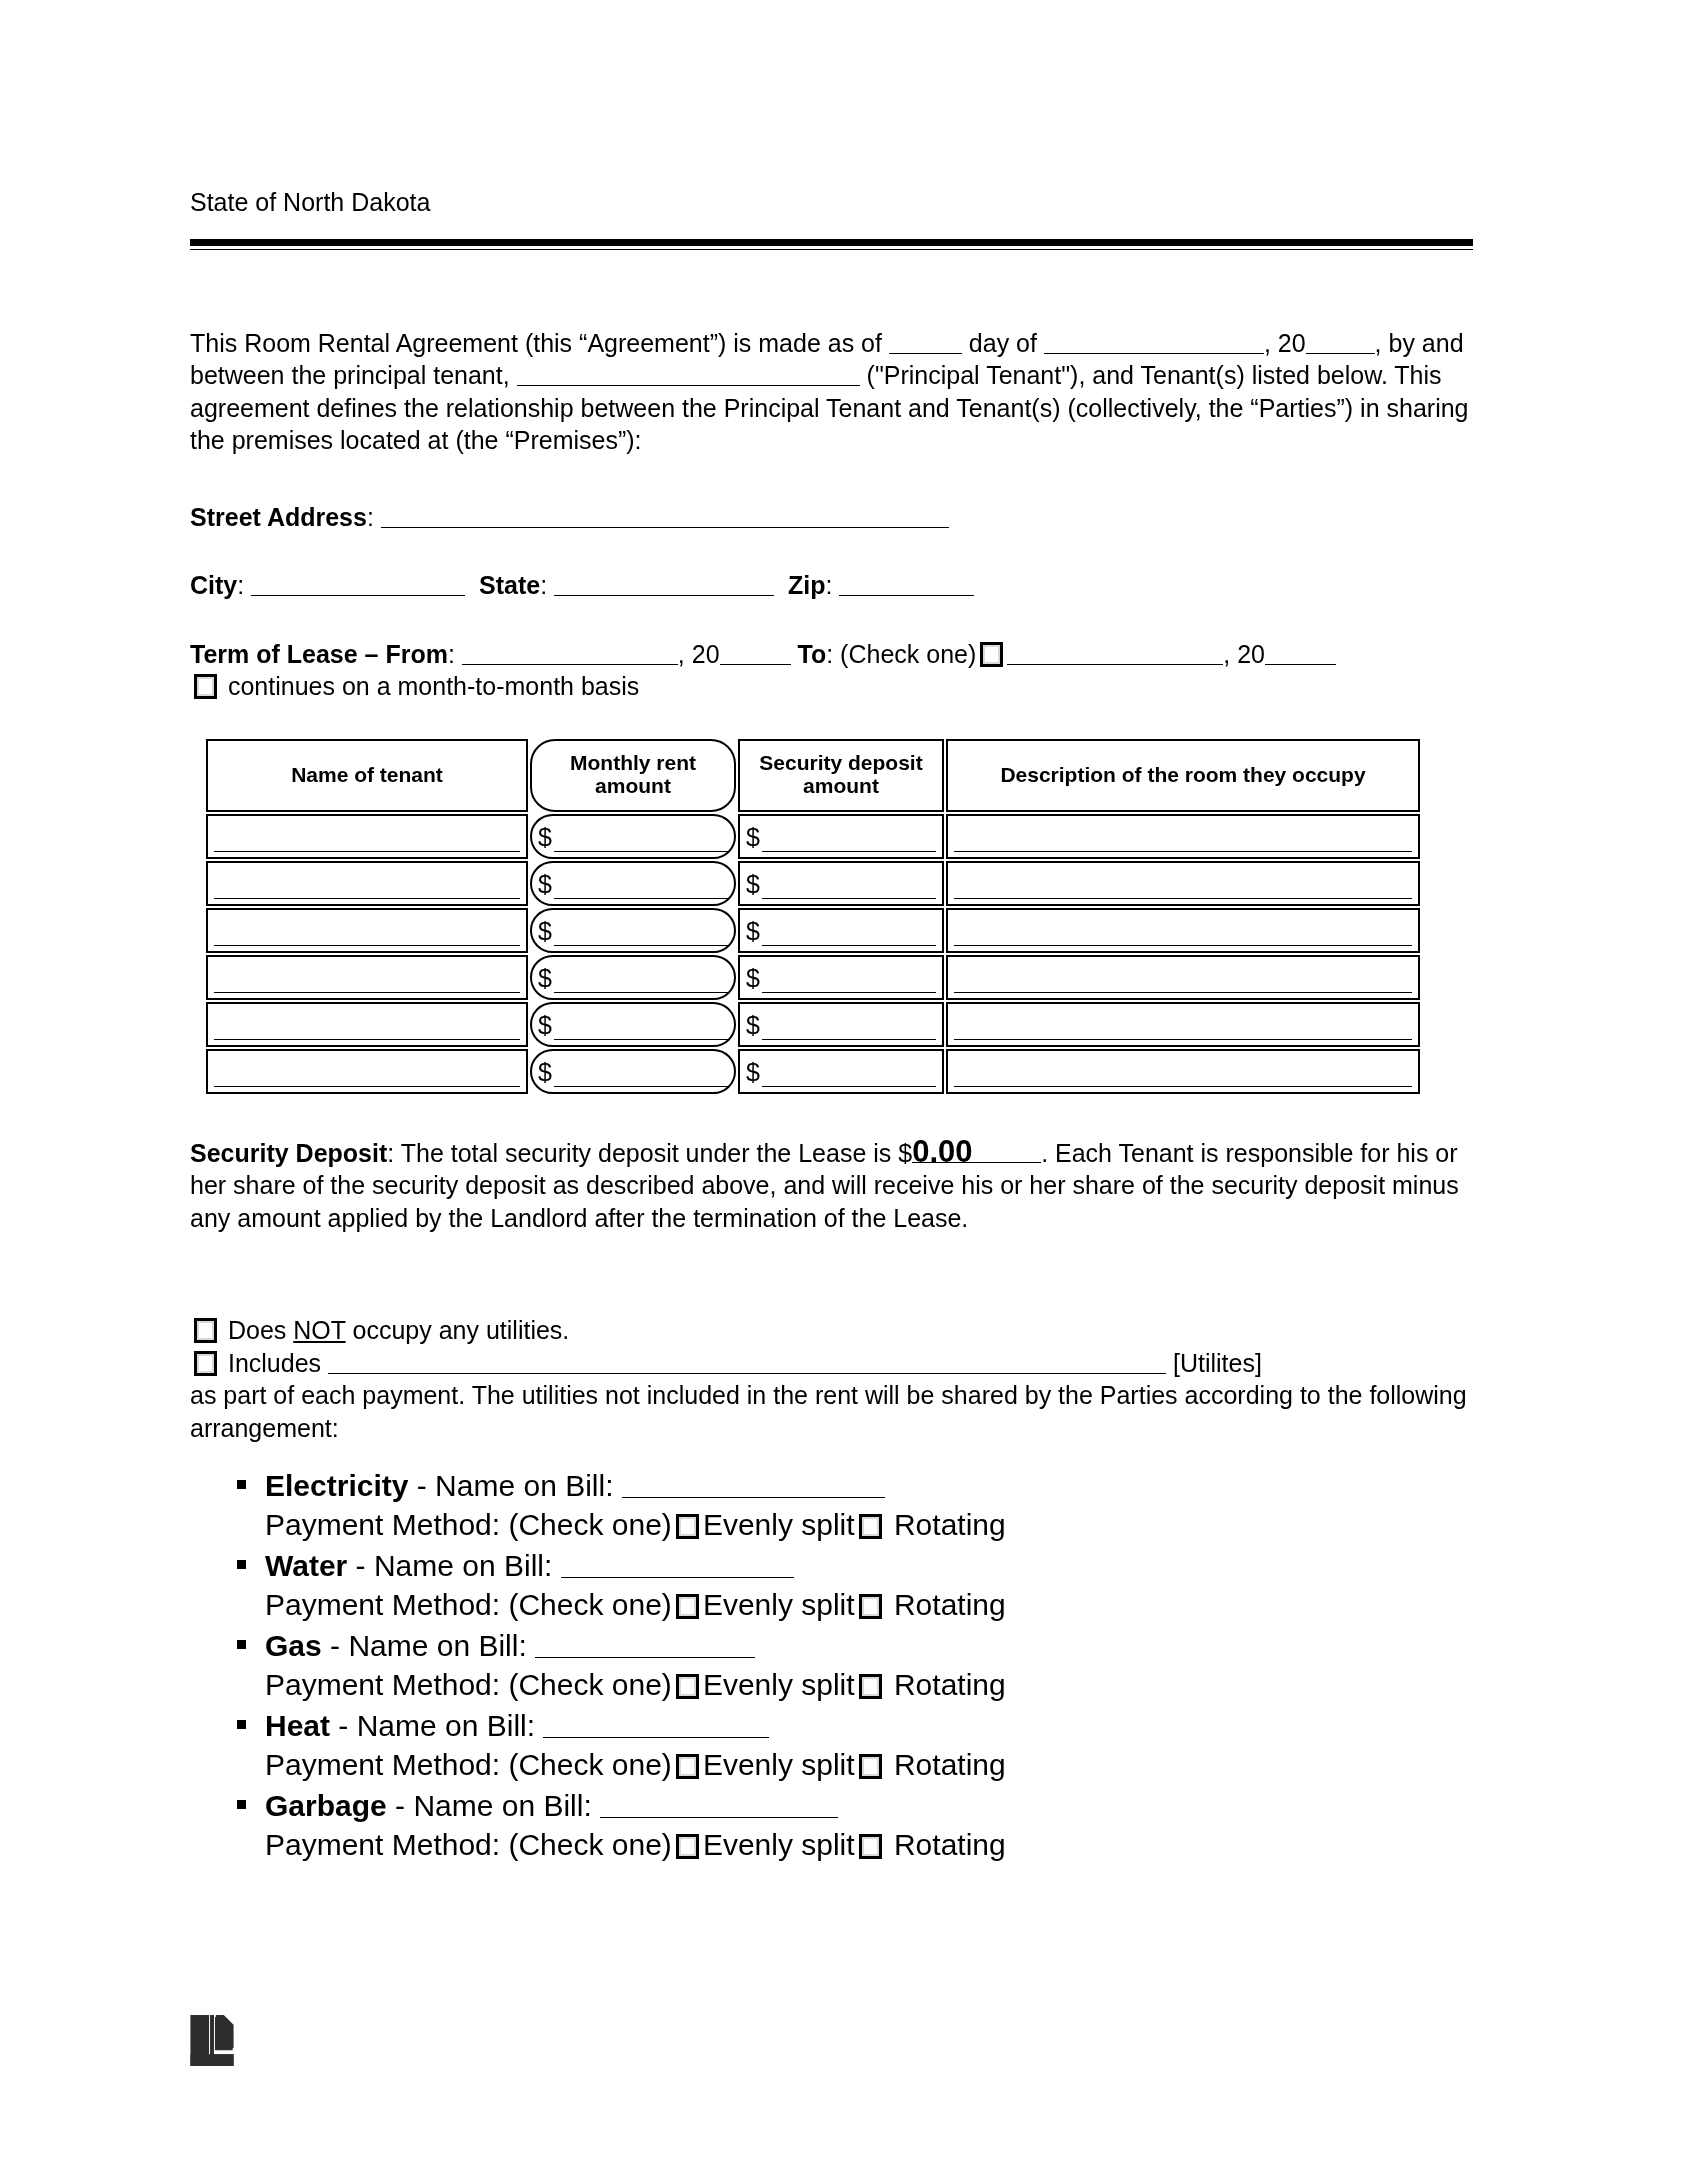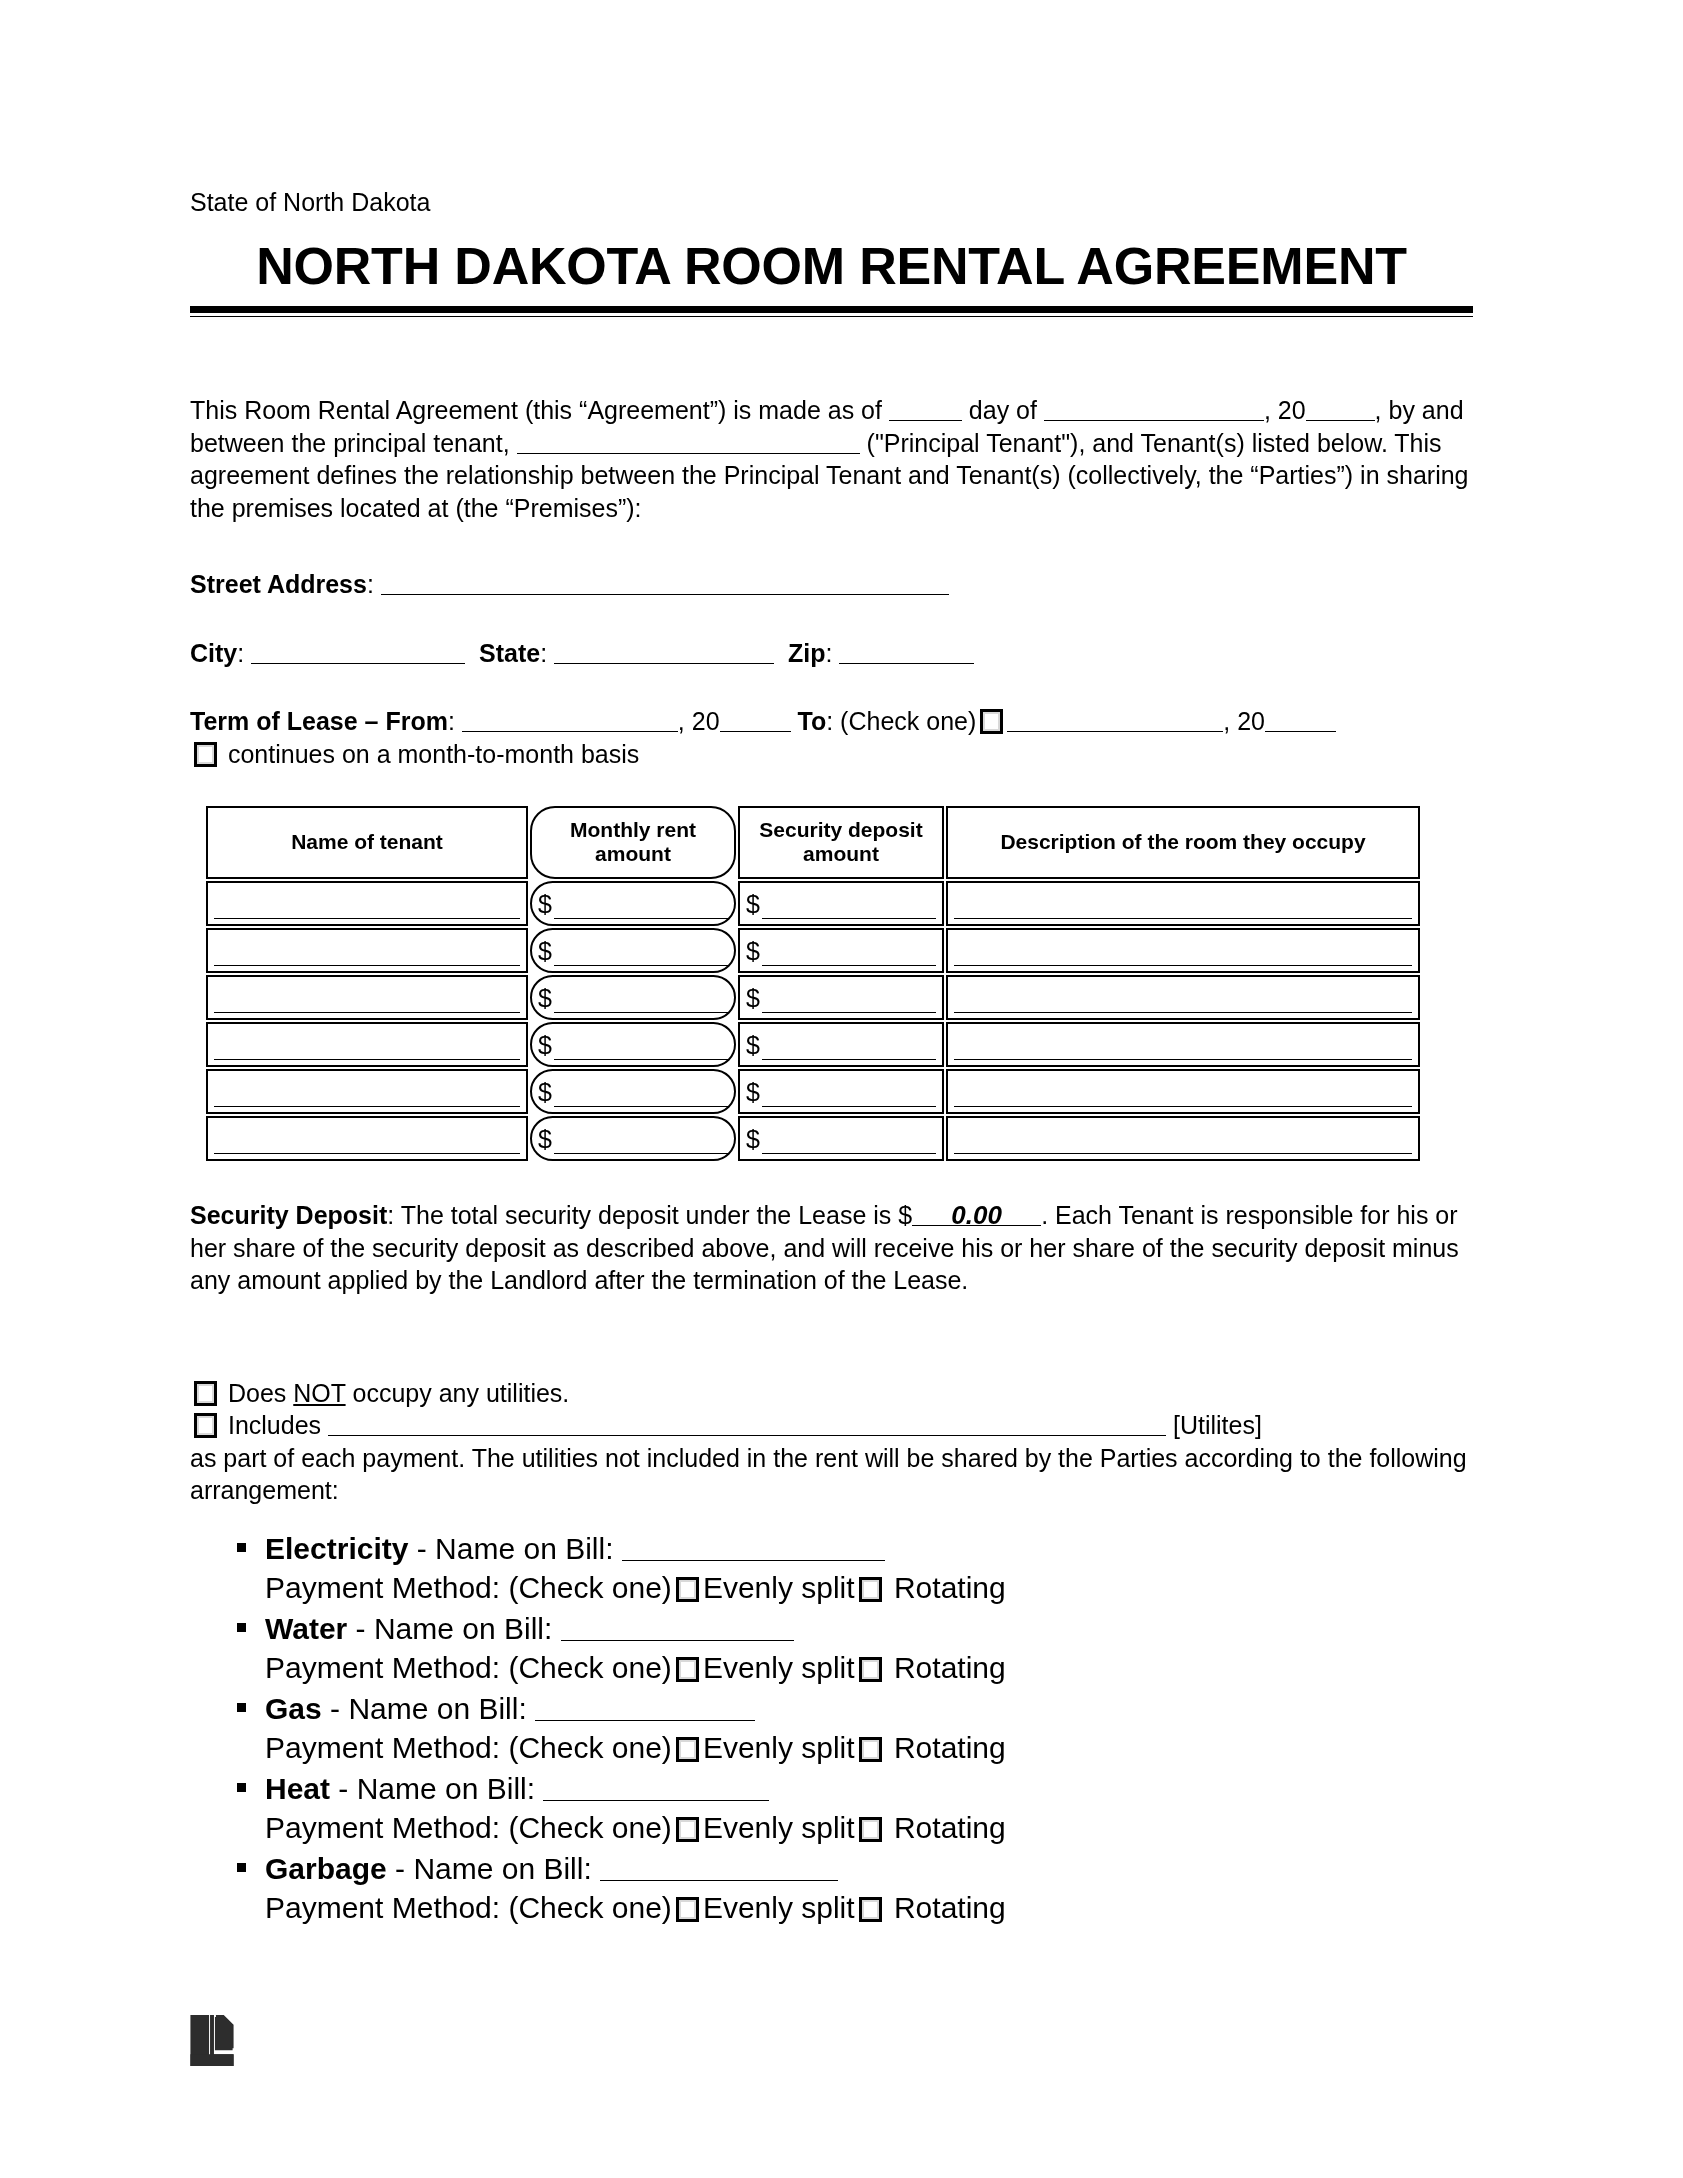--- a/index.html
+++ b/index.html
@@ -68,26 +68,25 @@
   .fill {
     display: inline-block;
     border-bottom: 1.6px solid #000;
     vertical-align: baseline;
     height: 1.02em;
     margin-bottom: -2px;
   }
   .fill-amount {
     display: inline-block;
     border-bottom: 1.8px solid #000;
-    text-align: center;
+    text-align: left;
     font-weight: bold;
-    font-size: 26px;
+    font-size: 31px;
     vertical-align: baseline;
     height: 1.02em;
-    font-style: italic;
   }
   .block-gap-md { height: 36px; }
   .block-gap-lg { height: 44px; }
 
   
   .cbx {
     display: inline-block;
     width: 23px;
     height: 25px;
     border: 3px solid #000;
@@ -175,21 +174,20 @@
 </style>
 </head>
 <body>
 
 <div class="page">
 
   <div class="content">
 
     <div class="state-line">State of North Dakota</div>
 
-    <h1 class="doc-title">NORTH DAKOTA ROOM RENTAL AGREEMENT</h1>
     <div class="title-rule"></div>
 
     <div class="block-gap-md"></div>
     <p class="para intro"><span>This Room Rental Agreement (this “Agreement”) is made as of </span><span class="fill" style="width:73px"></span><span> day of </span><span class="fill" style="width:220px"></span><span>, 20</span><span class="fill" style="width:69px"></span><span>, by and between the principal tenant, </span><span class="fill" style="width:343px"></span><span> ("Principal Tenant"), and Tenant(s) listed below. This agreement defines the relationship between the Principal Tenant and Tenant(s) (collectively, the “Parties”) in sharing the premises located at (the “Premises”):</span></p>
 
     <div class="block-gap-lg"></div>
     <p class="para"><span class="b">Street Address</span><span>:</span> <span class="fill" style="width:568px"></span></p>
 
     <div class="block-gap-md"></div>
     <p class="para"><span class="b">City</span><span>:</span> <span class="fill" style="width:214px"></span> &nbsp;<span class="b">State</span><span>:</span> <span class="fill" style="width:220px"></span> &nbsp;<span class="b">Zip</span><span>:</span> <span class="fill" style="width:135px"></span></p>

